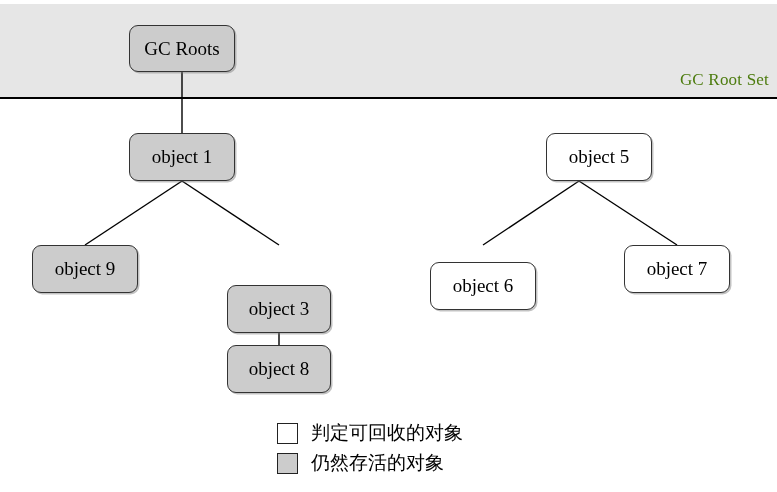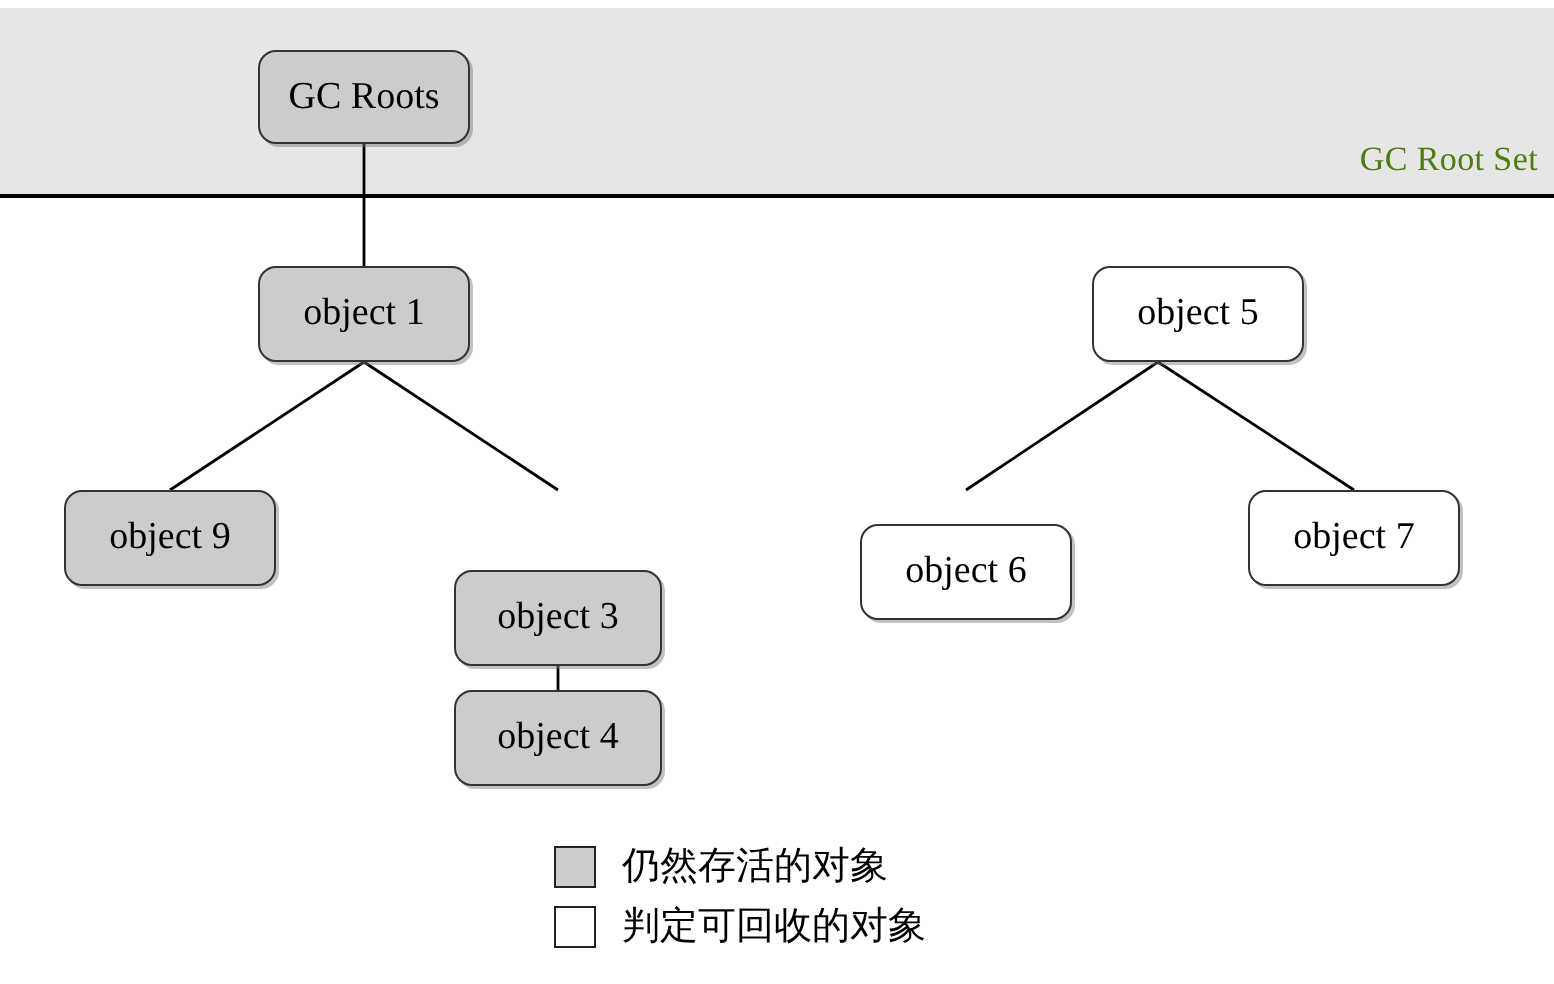--- a/index.html
+++ b/index.html
@@ -128,37 +128,37 @@
       <div class="node alive" style="left: 129px; top: 133px; width: 106px; height: 48px;">
         <span>object 1</span>
       </div>
       <div class="node alive" style="left: 32px; top: 245px; width: 106px; height: 48px;">
         <span>object 9</span>
       </div>
       <div class="node alive" style="left: 227px; top: 245px; width: 104px; height: 48px; margin-top: 40px;">
         <span>object 3</span>
       </div>
       <div class="node alive" style="left: 227px; top: 345px; width: 104px; height: 48px;">
-        <span>object 4</span>
+        <span>object 8</span>
       </div>
       <div class="node collectable" style="left: 526px; top: 133px; width: 106px; height: 48px; margin-left: 20px;">
         <span>object 5</span>
       </div>
       <div class="node collectable" style="left: 430px; top: 245px; width: 106px; height: 48px; margin-top: 17px;">
         <span>object 6</span>
       </div>
       <div class="node collectable" style="left: 624px; top: 245px; width: 106px; height: 48px;">
         <span>object 7</span>
       </div>
     </div>
 
   <div id="legend">
       <div class="legend-row">
+        <span class="legend-swatch collectable"></span>
+        <span class="legend-text">判定可回收的对象</span>
+      </div>
+      <div class="legend-row">
         <span class="legend-swatch alive"></span>
         <span class="legend-text">仍然存活的对象</span>
-      </div>
-      <div class="legend-row">
-        <span class="legend-swatch collectable"></span>
-        <span class="legend-text">判定可回收的对象</span>
       </div>
     </div>
 
 </div>
 
 </body></html>

